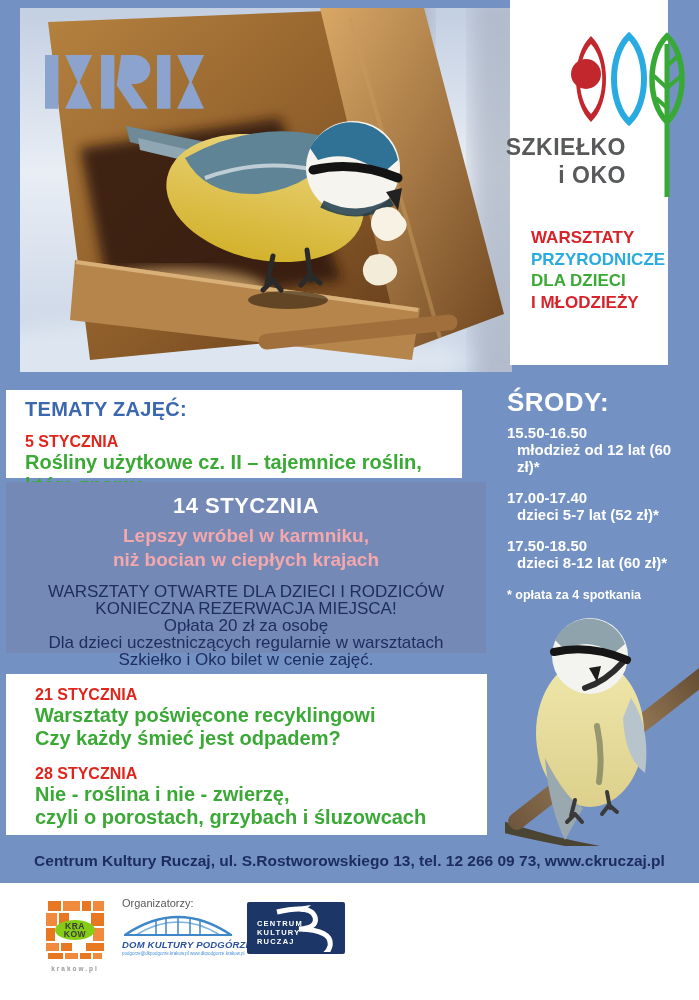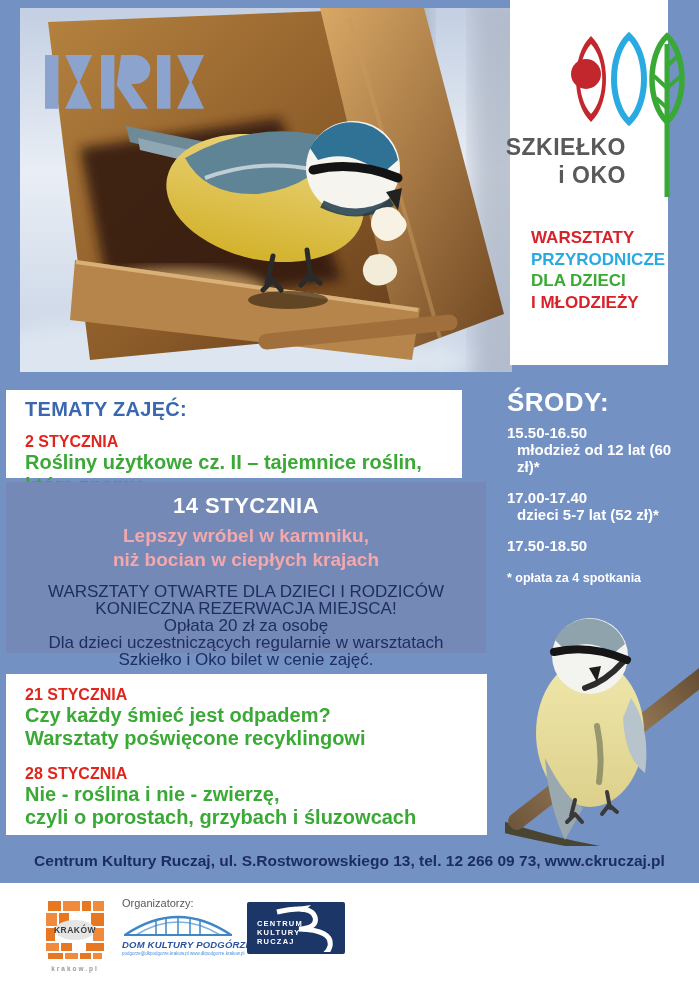--- a/index.html
+++ b/index.html
@@ -38,35 +38,35 @@
   
   .srody{position:absolute;left:507px;top:387px;width:190px;color:#ffffff;}
   .srody-heading{font-size:26px;font-weight:bold;line-height:30px;margin-bottom:7px;letter-spacing:.5px;}
   .slot{margin-bottom:14px;font-size:15px;font-weight:bold;line-height:17px;}
   .slot .group{padding-left:10px;}
   .slot .note{padding-left:10px;color:#d71f26;}
   .srody-footnote{font-size:12.5px;font-weight:bold;margin-top:17px;}
 
   
   .box-events{position:absolute;left:6px;top:674px;width:481px;height:161px;background:#ffffff;
-              box-sizing:border-box;padding:12px 0 0 19px;}
+              box-sizing:border-box;padding:12px 0 0 29px;}
   .box-events .event{margin-bottom:15px;}
 
   
   .bird2{position:absolute;left:505px;top:608px;width:194px;height:238px;}
 
   
   .address{position:absolute;left:0;top:852px;width:699px;text-align:center;
            color:#1c2c5e;font-size:15.5px;font-weight:bold;}
 
   
   .footer{position:absolute;left:0;top:883px;width:699px;height:117px;background:#ffffff;}
   .krakow-logo{position:absolute;left:44px;top:18px;width:62px;text-align:center;}
-  .krk-badge{position:absolute;left:11px;top:19px;width:40px;height:20px;background:#e5e5e5;
-             border-radius:50%;display:flex;flex-direction:row;align-items:center;justify-content:center;}
+  .krk-badge{position:absolute;left:11px;top:19px;width:40px;height:20px;background:#84cc16;
+             border-radius:50%;display:flex;flex-direction:column;align-items:center;justify-content:center;}
   .krk-badge span{font-size:8.5px;font-weight:bold;color:#3a3a3a;line-height:8px;letter-spacing:.5px;}
   .krakow-url{display:block;margin-top:2px;font-size:6.5px;letter-spacing:2px;color:#9a9a9a;font-weight:bold;}
   .organizers-label{position:absolute;left:122px;top:14px;font-size:11px;color:#58595b;}
   .dkp-logo{position:absolute;left:122px;top:30px;width:118px;}
   .dkp-name{display:block;font-size:9.5px;font-weight:bold;font-style:italic;color:#2a52a0;
             letter-spacing:.2px;white-space:nowrap;margin-top:-2px;}
   .dkp-contact{display:block;font-size:4.5px;color:#4a90d9;white-space:nowrap;margin-top:1px;}
   .ckr-logo{position:absolute;left:247px;top:19px;width:98px;height:52px;background:#1d3668;border-radius:2px;}
   .ckr-text{position:absolute;left:10px;top:17px;}
   .ckr-text span{display:block;color:#ffffff;font-size:7.5px;font-weight:bold;letter-spacing:1.2px;line-height:9px;}
@@ -176,21 +176,21 @@
       <div class="l1">WARSZTATY</div>
       <div class="l2">PRZYRODNICZE</div>
       <div class="l3">DLA DZIECI</div>
       <div class="l4">I MŁODZIEŻY</div>
     </div>
   </div>
 
   <div class="box-tematy">
     <div class="tematy-heading">TEMATY ZAJĘĆ:</div>
     <div class="event">
-      <div class="event-date">2 STYCZNIA</div>
+      <div class="event-date">5 STYCZNIA</div>
       <div class="event-line">Rośliny użytkowe cz. II – tajemnice roślin, które znamy</div>
     </div>
   </div>
 
   <div class="box-14">
     <div class="f-date">14 STYCZNIA</div>
     <div class="f-sub">
       <div>Lepszy wróbel w karmniku,</div>
       <div>niż bocian w ciepłych krajach</div>
     </div>
@@ -208,29 +208,30 @@
     <div class="slot">
       <div class="time">15.50-16.50</div>
       <div class="group">młodzież od 12 lat (60 zł)*</div>
     </div>
     <div class="slot">
       <div class="time">17.00-17.40</div>
       <div class="group">dzieci 5-7 lat (52 zł)*</div>
     </div>
     <div class="slot">
       <div class="time">17.50-18.50</div>
+      <div class="group">dzieci 8-12 lat (60 zł)*</div>
     </div>
     <div class="srody-footnote">* opłata za 4 spotkania</div>
   </div>
 
   <div class="box-events">
     <div class="event">
       <div class="event-date">21 STYCZNIA</div>
+      <div class="event-line">Warsztaty poświęcone recyklingowi</div>
       <div class="event-line">Czy każdy śmieć jest odpadem?</div>
-      <div class="event-line">Warsztaty poświęcone recyklingowi</div>
     </div>
     <div class="event">
       <div class="event-date">28 STYCZNIA</div>
       <div class="event-line">Nie - roślina i nie - zwierzę,</div>
       <div class="event-line">czyli o porostach, grzybach i śluzowcach</div>
     </div>
   </div>
 
   <svg class="bird2" viewBox="0 0 194 238">
     <defs>

